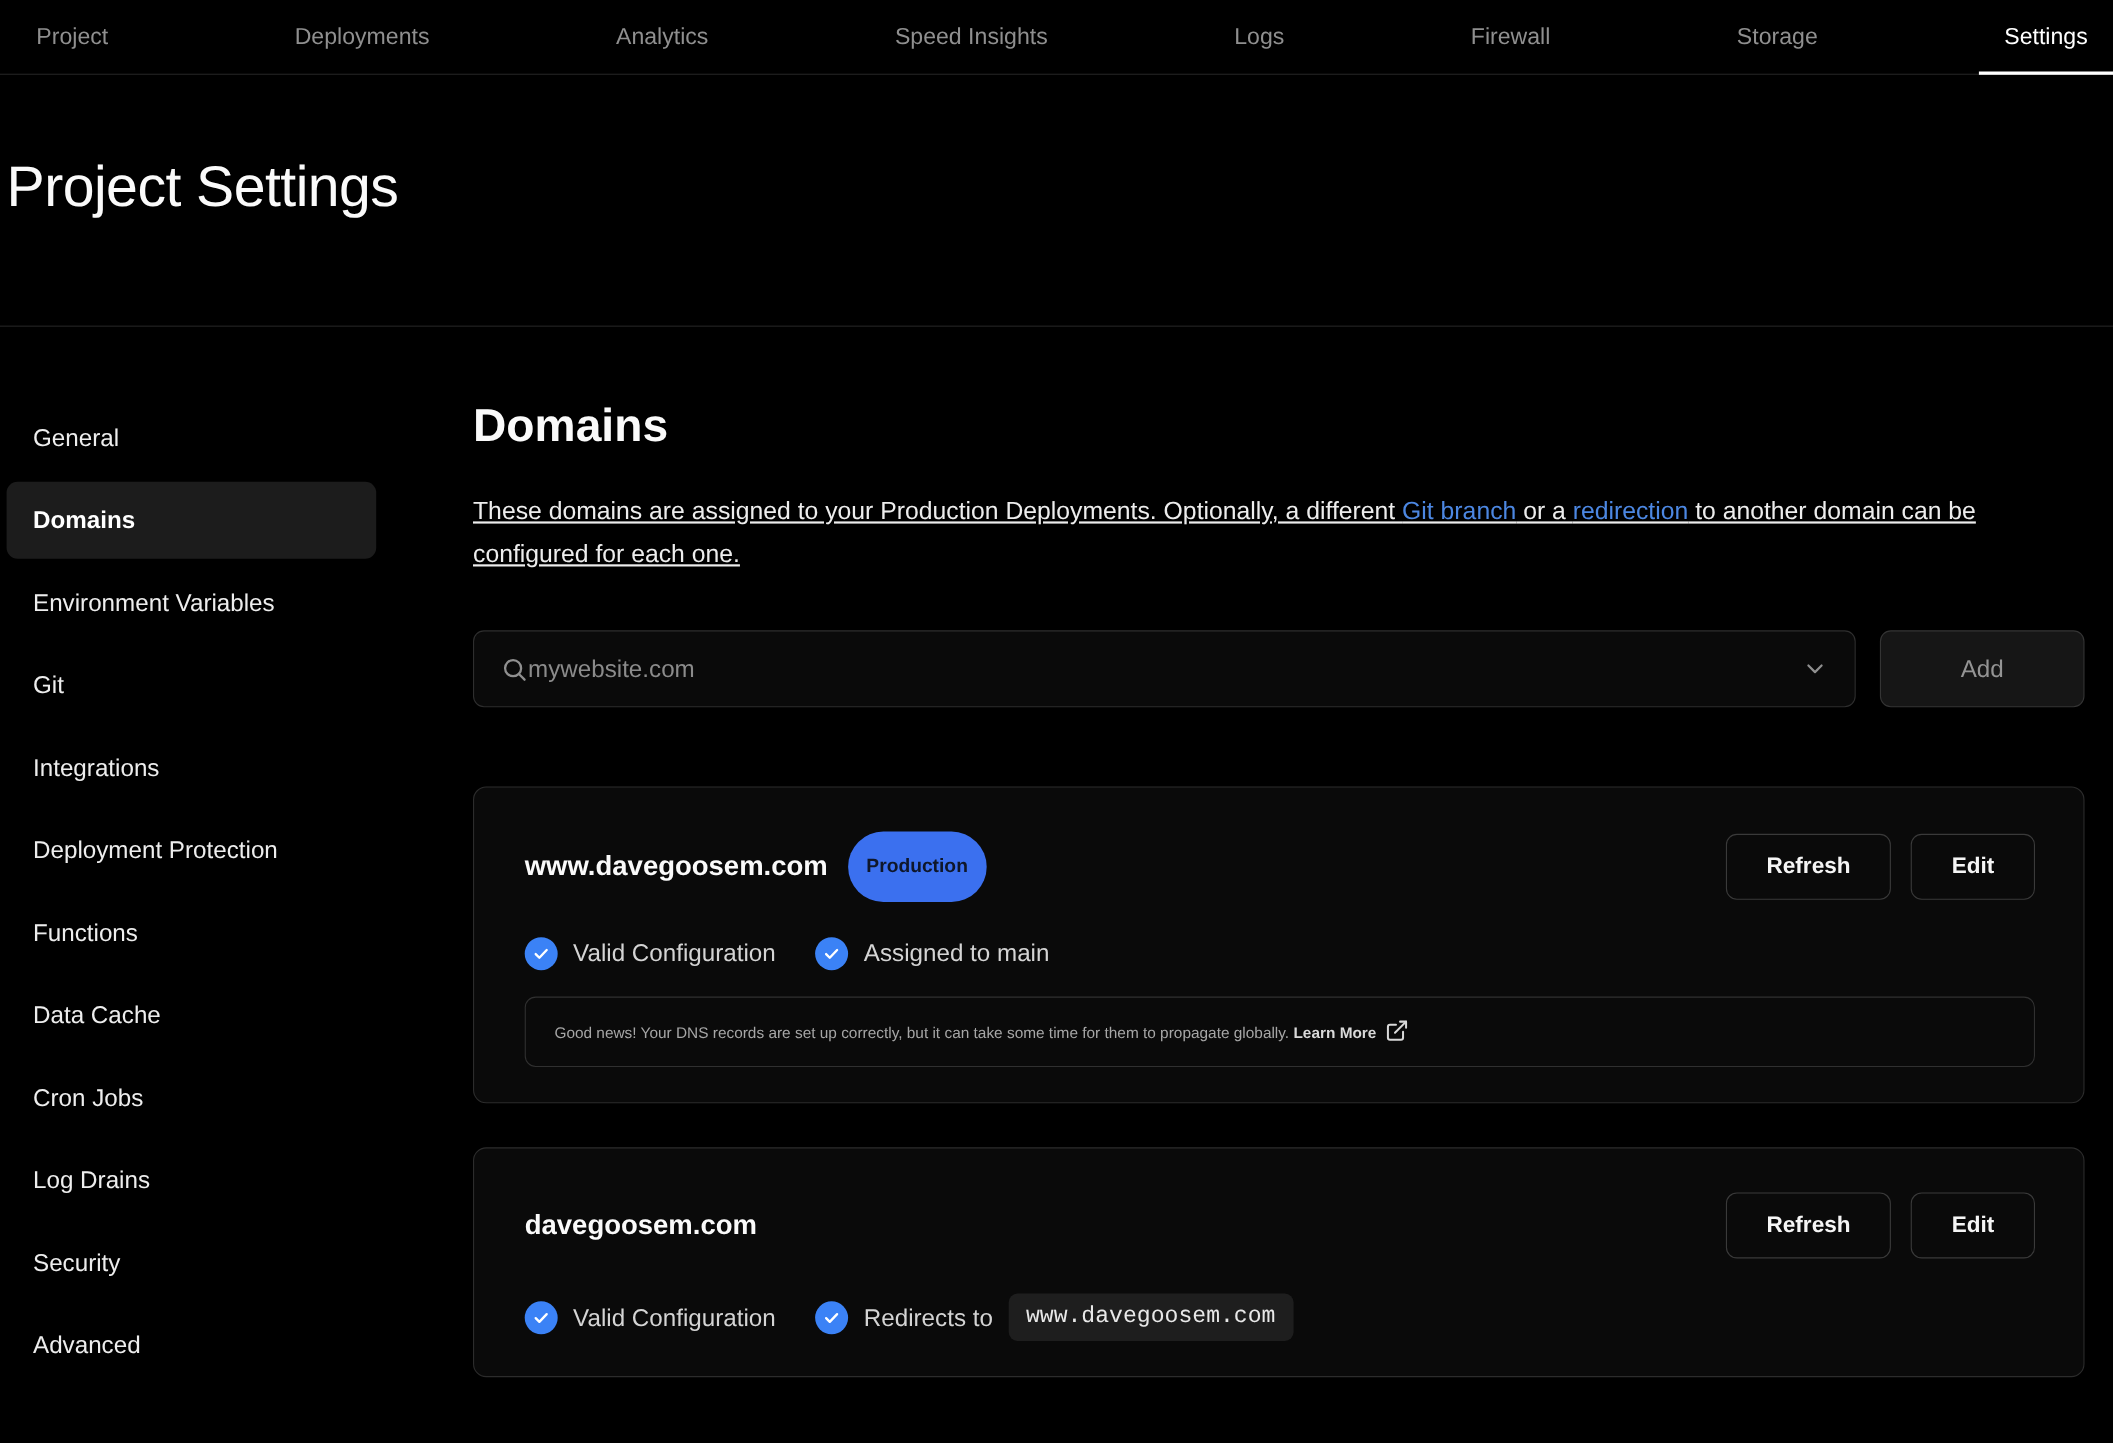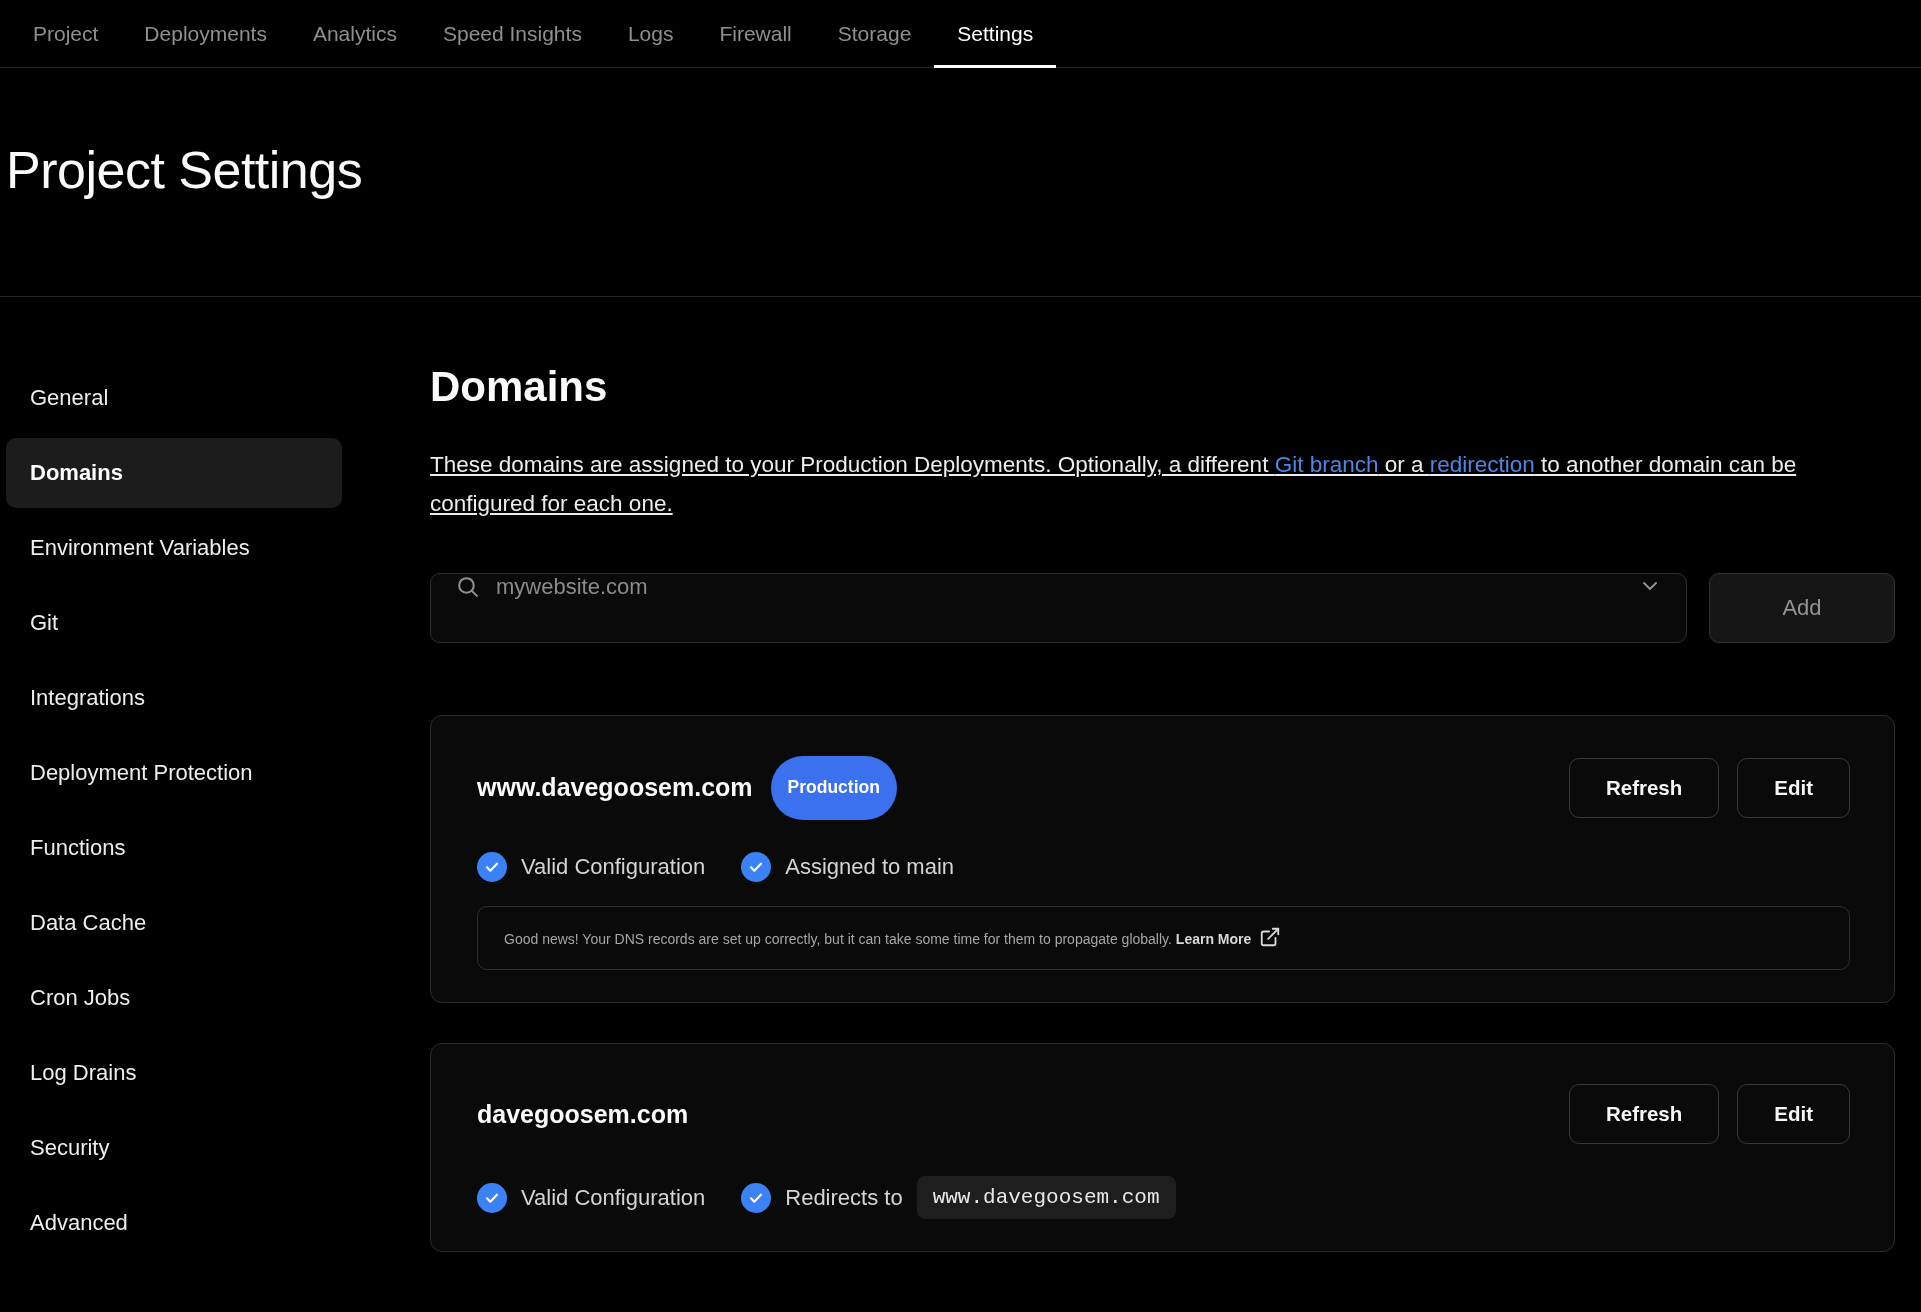--- a/index.html
+++ b/index.html
@@ -7,21 +7,21 @@
   body {
     width:1921px; height:1312px; overflow:hidden;
     font-family:"Liberation Sans","DejaVu Sans",sans-serif;
     color:#ededed;
     -webkit-font-smoothing:antialiased;
   }
 
   
   .topnav {
     height:68px; display:flex; align-items:stretch;
-    border-bottom:1px solid #242424; padding-left:10px;
+    border-bottom:1px solid #242424; padding-left:10px;justify-content:space-between;
   }
   .topnav .tab {
     display:flex; align-items:center; padding:0 23px;
     font-size:21px; color:#8f8f8f; cursor:pointer; position:relative;
     white-space:nowrap;
   }
   .topnav .tab.active { color:#ffffff; }
   .topnav .tab.active::after {
     content:""; position:absolute; left:0; right:0; bottom:-1px;
     height:3px; background:#ffffff;
@@ -43,21 +43,21 @@
 
   .main { flex:1; padding-right:26px; min-width:0; }
   .main h2 { font-size:42px; font-weight:700; color:#fafafa; margin-bottom:34px; }
   .desc { font-size:22.5px; line-height:39px; color:#ededed; margin-bottom:50px;text-decoration:underline; }
   .desc a { color:#4c87e2; text-decoration:none; cursor:pointer; }
 
   
   .domain-add-row { display:flex; gap:22px; margin-bottom:72px; }
   .search-box {
     flex:1; height:70px; background:#0a0a0a; border:1px solid #2e2e2e;
-    border-radius:10px; display:flex; align-items:flex-start; padding:0 24px; gap:16px;
+    border-radius:10px; display:flex; align-items:center; padding:0 24px; gap:0;
   }
   .search-box svg { flex:none; }
   .search-box input {
     flex:1; background:transparent; border:none; outline:none;
     font-size:22px; color:#ededed; font-family:inherit;
   }
   .search-box input::placeholder { color:#8b8b8b; }
   .add-btn {
     width:186px; height:70px; background:#161616; border:1px solid #343434;
     border-radius:10px; color:#949494; font-size:22px; font-weight:500;
@@ -65,21 +65,21 @@
   }
 
   
   .card {
     border:1px solid #2c2c2c; background:#0a0a0a; border-radius:12px;
     padding:40px 44px 32px 46px; margin-bottom:40px;
   }
   .card-head { display:flex; align-items:center; }
   .domain-name { font-size:25px; font-weight:700; color:#fafafa; }
   .badge {
-    margin-left:18px; background:#3b70ef; color:#ffffff; font-size:17.5px;
+    margin-left:18px; background:#3b70ef; color:#0f172a; font-size:17.5px;
     font-weight:600; padding:23px 17px; border-radius:999px; line-height:1;
   }
   .card-actions { margin-left:auto; display:flex; gap:18px; }
   .ghost-btn {
     height:60px; padding:0 36px; background:transparent; border:1px solid #3a3a3a;
     border-radius:10px; color:#f5f5f5; font-size:20.5px; font-weight:600;
     font-family:inherit; cursor:pointer;
   }
   .checks { display:flex; align-items:center; gap:36px; margin-top:32px; }
   .check-item { display:flex; align-items:center; gap:14px;justify-content:flex-end; }

